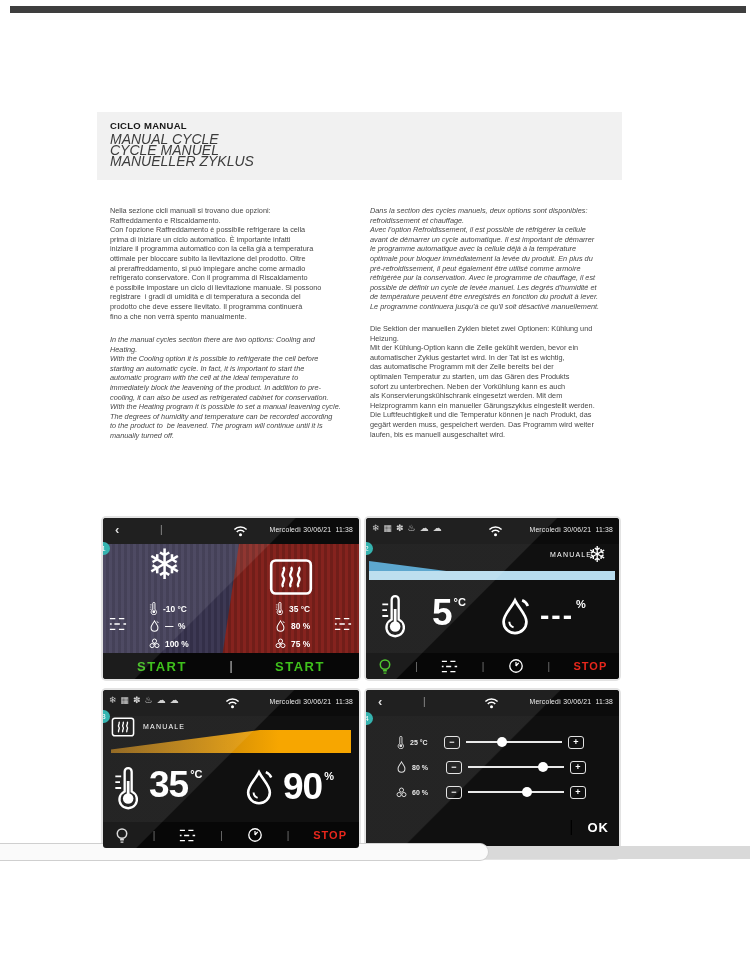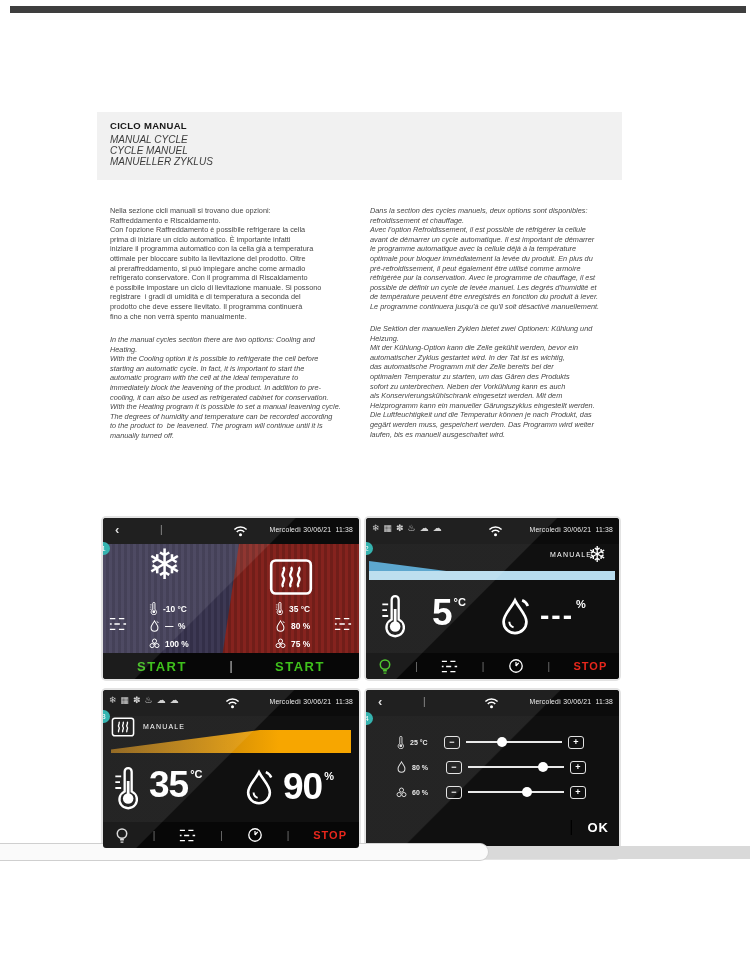--- a/index.html
+++ b/index.html
@@ -7,28 +7,28 @@
   .abs { position:absolute; }
 
   
   .topbar { left:10px; top:6px; width:736px; height:7px; background:#3e3e3e; }
   .bottomstrip { left:0; top:846px; width:750px; height:13px; background:#d9d9d9; }
   .bottomwhite { left:0; top:843px; width:489px; height:18px; background:#fafafa; border:1px solid #cfcfcf; border-left:none; border-radius:0 9px 9px 0; }
 
   
   .titlebox { left:97px; top:112px; width:525px; height:68px; background:#f1f1f1; }
   .title { left:13px; top:8px; font-size:9.5px; font-weight:bold; color:#161616; letter-spacing:.3px; }
-  .subtitles { left:13px; top:22px; font-size:10px; font-style:italic; color:#3c3c3c; line-height:11px; white-space:pre; }
+  .subtitles { left:13px; top:22px; font-size:14px; font-style:italic; color:#3c3c3c; line-height:11px; white-space:pre; }
 
   
   .txt { font-size:7.3px; line-height:9.6px; color:#474747; white-space:pre; }
   .it-txt { left:110px; top:206px; }
   .en-txt { left:110px; top:335px; font-style:italic; }
   .fr-txt { left:370px; top:206px; font-style:italic; }
-  .de-txt { left:370px; top:324px; font-style:italic; }
+  .de-txt { left:370px; top:324px; }
 
   
   .panel { position:absolute; background:#101010; border-radius:3px; overflow:hidden; box-shadow:0 0 0 2px #e3e3e3; }
   .panel::after { content:""; position:absolute; inset:0; background:linear-gradient(135deg, rgba(255,255,255,.085) 46%, rgba(255,255,255,0) 46.4%); pointer-events:none; z-index:9; }
   .p1 { left:103px; top:518px; width:256px; height:161px; }
   .p2 { left:366px; top:518px; width:253px; height:161px; }
   .p3 { left:103px; top:690px; width:256px; height:158px; }
   .p4 { left:366px; top:690px; width:253px; height:168px; }
   .badge { position:absolute; left:-6px; top:24px; width:13px; height:13px; border-radius:50%; background:#35b4b0; color:#fff; font-size:7.5px; display:flex; align-items:center; justify-content:center; z-index:40; }
 

